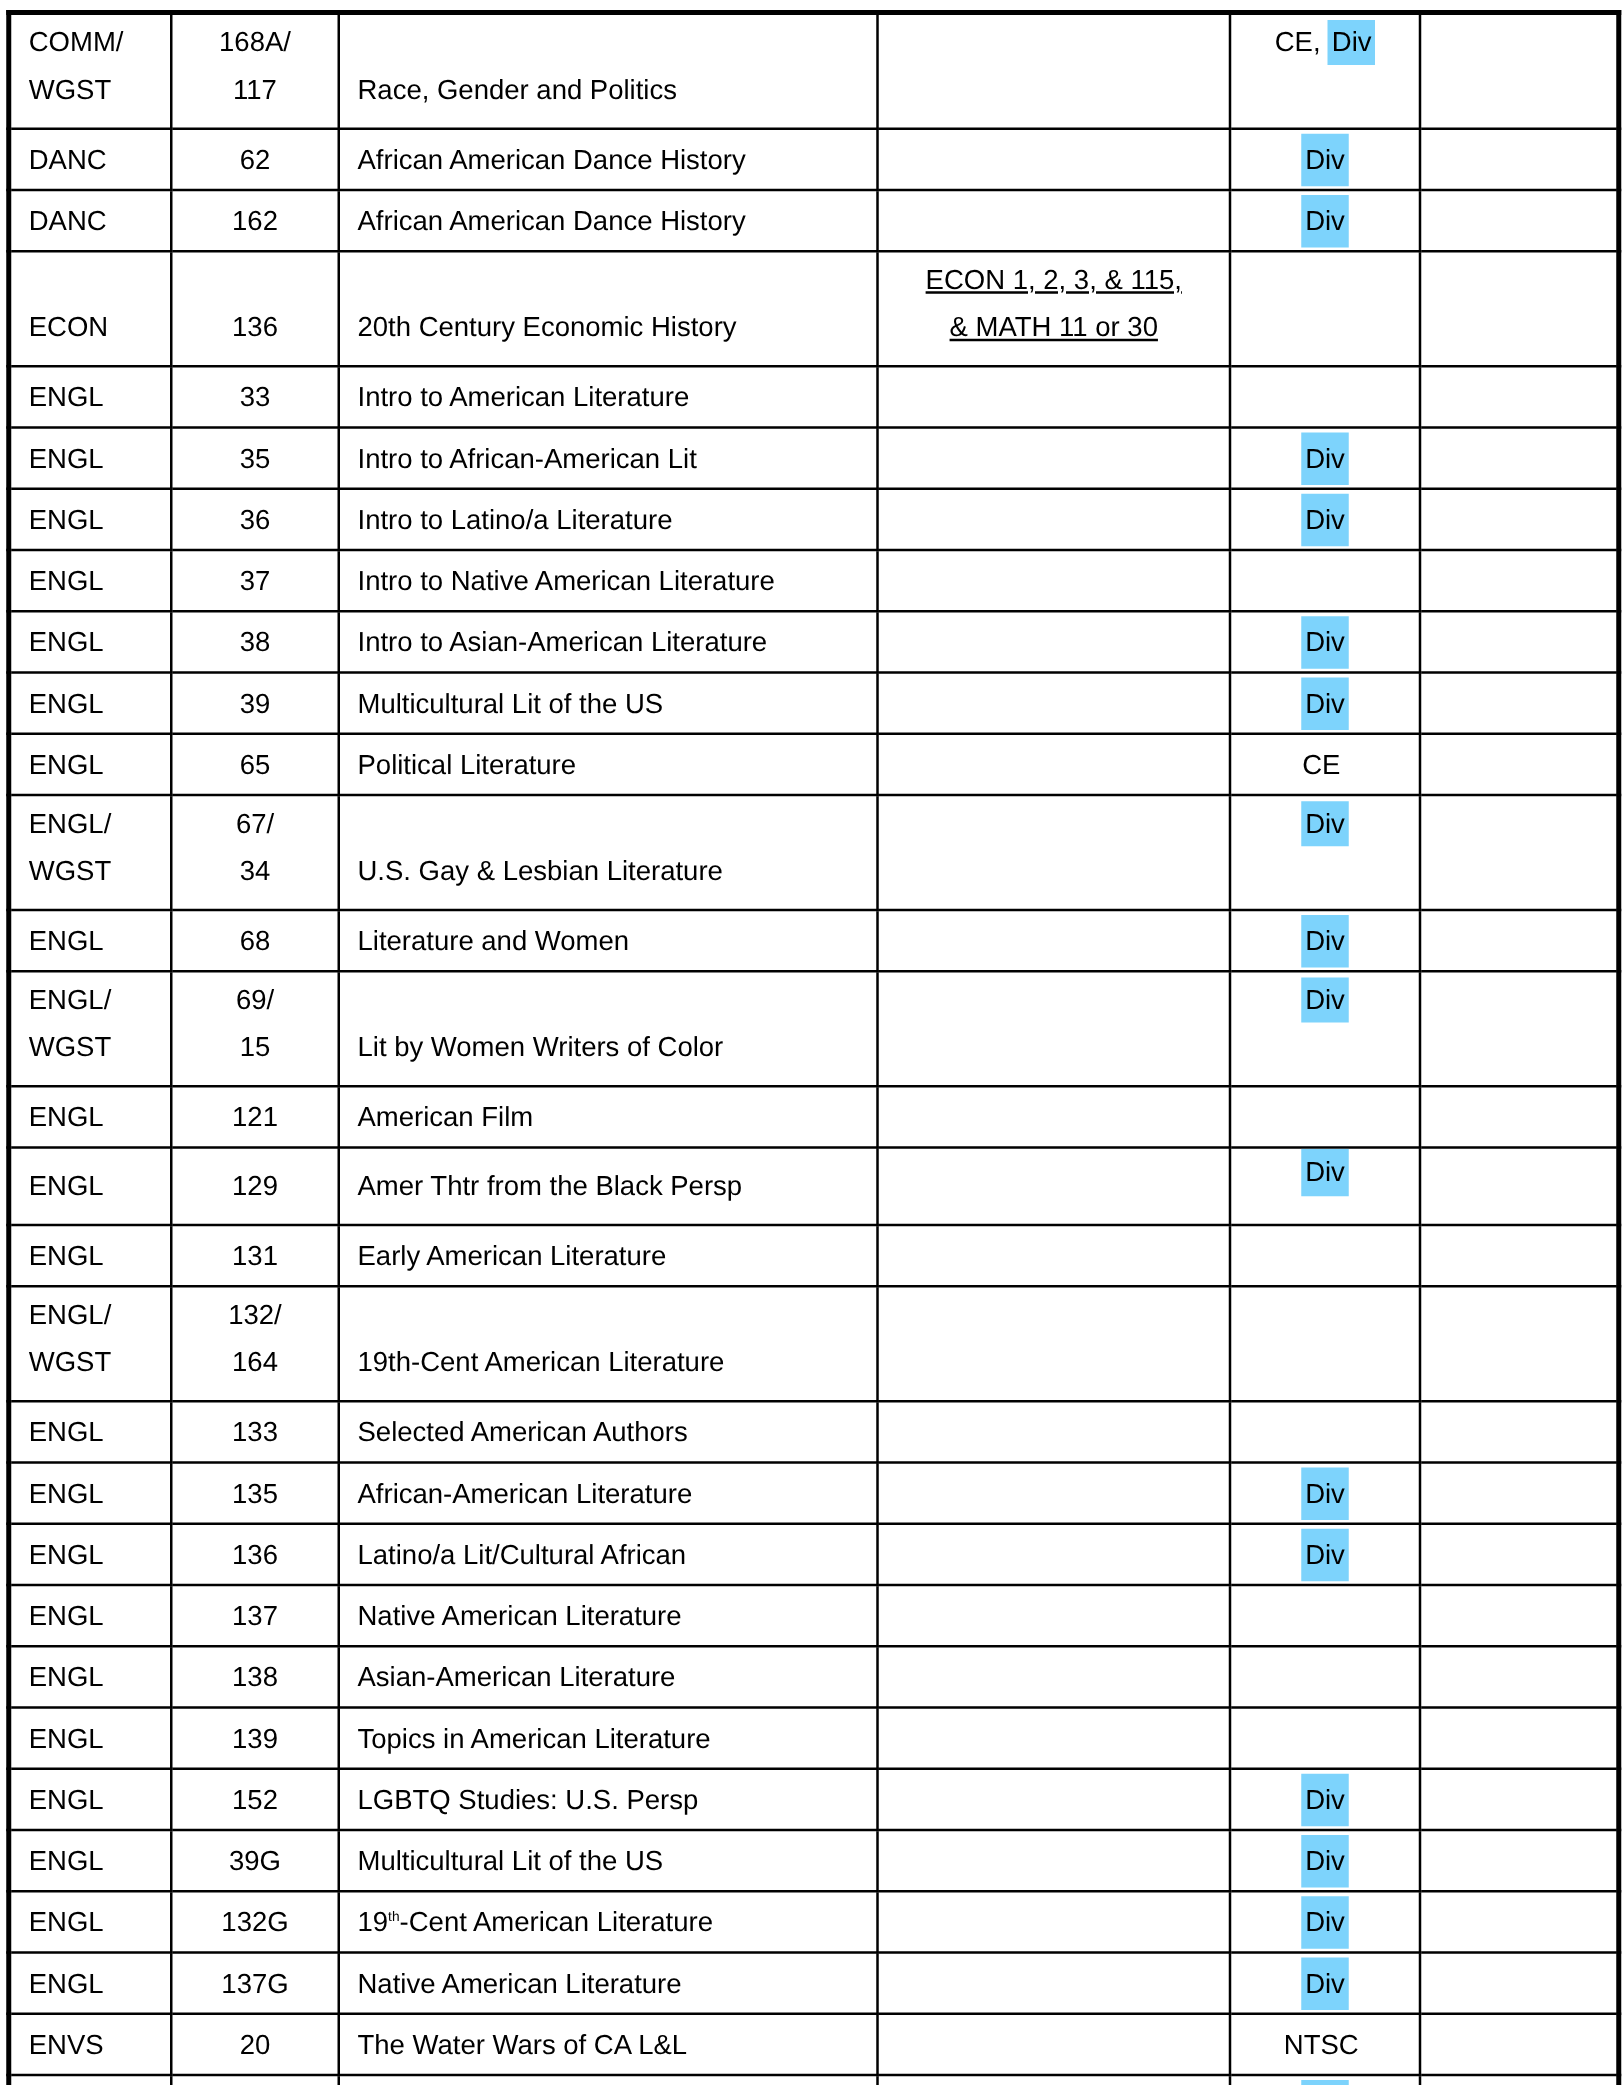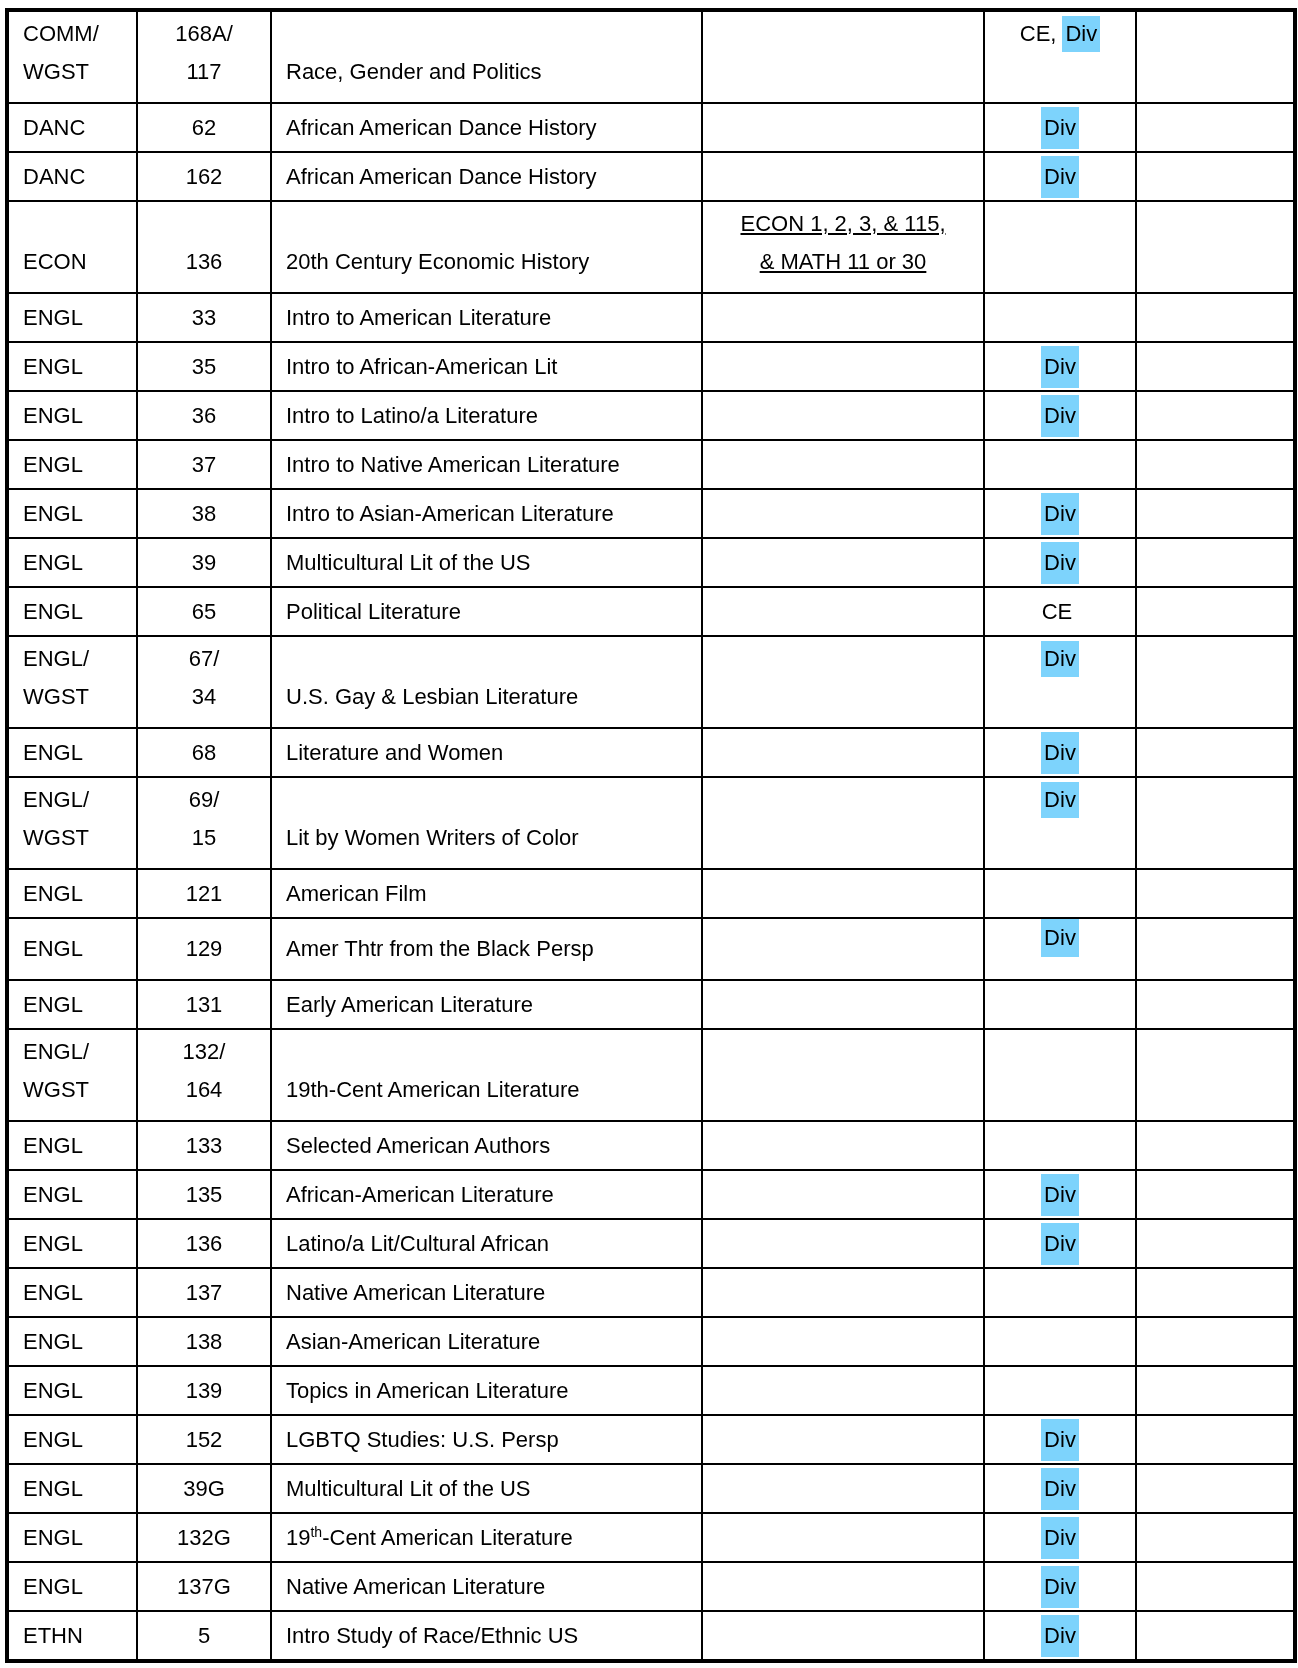--- a/index.html
+++ b/index.html
@@ -17,21 +17,21 @@
   tr.double td{height:90px;}
   tr.tall td.des{vertical-align:top;}
   .cell2{height:84px;display:flex;flex-direction:column;padding:3px 0;}
   .ln{height:38px;display:flex;align-items:center;}
   .ln.L{justify-content:flex-start;}
   .ln.C{justify-content:center;}
   .plain{margin-right:6px;}
   .hl{display:inline-block;background:#7dd3fc;padding:8px 3px;line-height:26px;}
   tr.double .ln .hl{padding:5px 3px;line-height:26px;}
   tr.tall td.des .hl{padding:6px 3px;}
-  sup{font-size:14px;line-height:0;}
+  sup{font-size:11px;line-height:0;}
 </style>
 </head>
 <body>
 
 <div class="sheet">
   <table class="course">
     <colgroup>
       <col style="width:130px">
         <col style="width:134px">
         <col style="width:431px">
@@ -390,20 +390,28 @@
         </tr>
         <tr class="single">
           <td class="dept">ENGL</td>
           <td class="num">137G</td>
           <td class="title">Native American Literature</td>
           <td class="prereq"></td>
           <td class="des"><span class="hl">Div</span></td>
           <td class="last"></td>
         </tr>
         <tr class="single">
+          <td class="dept">ENVS</td>
+          <td class="num">20</td>
+          <td class="title">The Water Wars of CA L&amp;L</td>
+          <td class="prereq"></td>
+          <td class="des"><span class="plain">NTSC</span></td>
+          <td class="last"></td>
+        </tr>
+        <tr class="single">
           <td class="dept">ETHN</td>
           <td class="num">5</td>
           <td class="title">Intro Study of Race/Ethnic US</td>
           <td class="prereq"></td>
           <td class="des"><span class="hl">Div</span></td>
           <td class="last"></td>
         </tr>
       </tbody>
   </table>
 </div>

